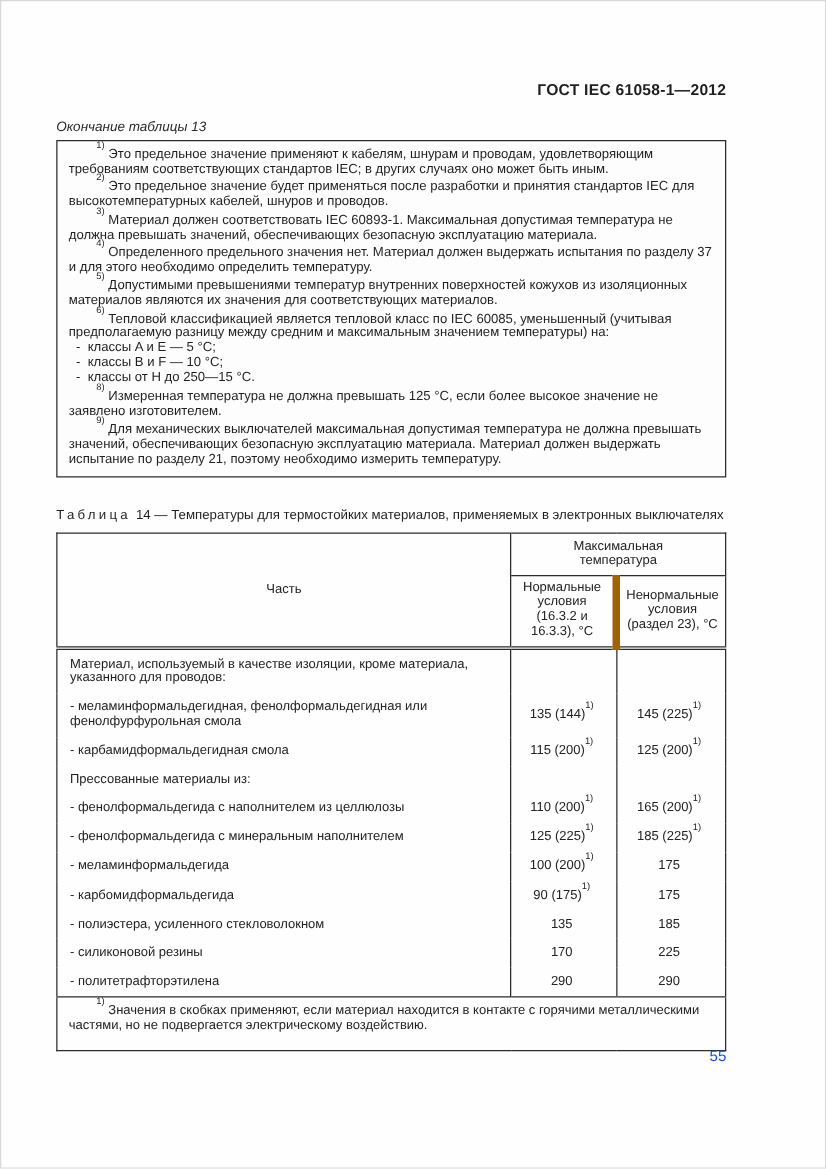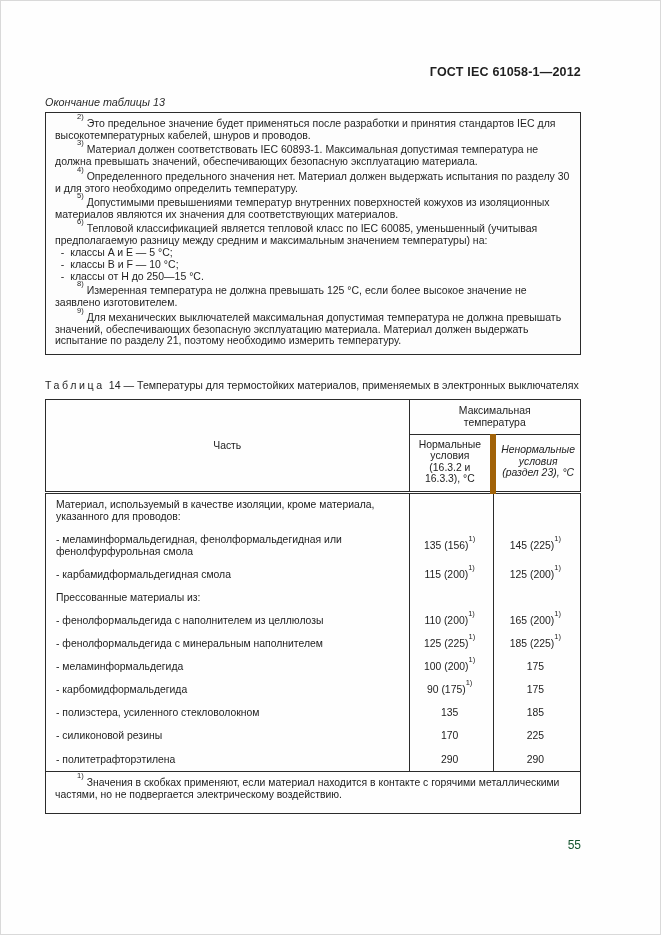--- a/index.html
+++ b/index.html
@@ -34,52 +34,55 @@
   table.t14{
     margin-top:8px;width:100%;border-collapse:collapse;
     font-size:10.4px;line-height:11.6px;color:#222;
   }
   table.t14{border:1.5px solid #2b2b2b;}
   .t14 th{font-weight:normal;text-align:center;vertical-align:middle;}
   .t14 th.part-h{width:69%;border-right:1px solid #2b2b2b;}
   .t14 th.group-h{border-bottom:1px solid #2b2b2b;padding:5px 21px;}
   .t14 th.sub-h{padding:4px 5px 6px;}
   .t14 th.sub-h.normal-h{width:15.8%;border-right:6px solid #a16207;}
-  .t14 th.sub-h.abnormal-h{width:15.2%;font-style:italic;}
+  .t14 th.sub-h.abnormal-h{width:15.2%;}
   .t14 tbody tr:first-child td{border-top:3px double #2b2b2b;}
   .t14 tbody td{padding:5.5px 8px 6px;vertical-align:middle;}
   .t14 td.part{border-right:1px solid #2b2b2b;padding-left:10px;white-space:pre-line;}
   .t14 td.val{text-align:center;border-right:1px solid #2b2b2b;}
   .t14 td.val.last{border-right:none;}
   .t14 td.tfoot-note{
     border-top:1px solid #2b2b2b;padding:5px 9px 13px;text-indent:22px;
   }
   .page-num{
-    position:absolute;top:837px;right:79px;font-size:12px;color:#14532d;
+    position:absolute;top:837px;right:79px;font-size:12px;color:#1d4ed8;
   }
 </style>
 </head>
 <body>
 
 <div class="sheet">
   <div class="content">
 
     <div class="doc-header">ГОСТ IEC 61058-1—2012</div>
 
     <div class="cont-label">Окончание таблицы 13</div>
 
     <div class="notes-box">
       <div class="note">
+        <sup class="mk">1)</sup><span class="note-text">Это предельное значение применяют к кабелям, шнурам и проводам, удовлетворяющим требованиям соответствующих стандартов IEC; в других случаях оно может быть иным.</span>
+      </div>
+      <div class="note">
         <sup class="mk">2)</sup><span class="note-text">Это предельное значение будет применяться после разработки и принятия стандартов IEC для высокотемпературных кабелей, шнуров и проводов.</span>
       </div>
       <div class="note">
         <sup class="mk">3)</sup><span class="note-text">Материал должен соответствовать IEC 60893-1. Максимальная допустимая температура не должна превышать значений, обеспечивающих безопасную эксплуатацию материала.</span>
       </div>
       <div class="note">
-        <sup class="mk">4)</sup><span class="note-text">Определенного предельного значения нет. Материал должен выдержать испытания по разделу 30 и для этого необходимо определить температуру.</span>
+        <sup class="mk">4)</sup><span class="note-text">Определенного предельного значения нет. Материал должен выдержать испытания по разделу 37 и для этого необходимо определить температуру.</span>
       </div>
       <div class="note">
         <sup class="mk">5)</sup><span class="note-text">Допустимыми превышениями температур внутренних поверхностей кожухов из изоляционных материалов являются их значения для соответствующих материалов.</span>
       </div>
       <div class="note">
         <sup class="mk">6)</sup><span class="note-text">Тепловой классификацией является тепловой класс по IEC 60085, уменьшенный (учитывая предполагаемую разницу между средним и максимальным значением температуры) на:
 &nbsp;&nbsp;-&nbsp; классы A и E — 5 °С;
 &nbsp;&nbsp;-&nbsp; классы B и F — 10 °С;
 &nbsp;&nbsp;-&nbsp; классы от H до 250—15 °С.</span>
       </div>
@@ -107,21 +110,21 @@
         </tr>
       </thead>
       <tbody>
         <tr>
           <td class="part">Материал, используемый в качестве изоляции, кроме материала, указанного для проводов:</td>
           <td class="val"><span></span><sup class="mk"></sup></td>
           <td class="val last"><span></span><sup class="mk"></sup></td>
         </tr>
         <tr>
           <td class="part">- меламинформальдегидная, фенолформальдегидная или фенолфурфурольная смола</td>
-          <td class="val"><span>135 (156)</span><sup class="mk">1)</sup></td>
+          <td class="val"><span>135 (144)</span><sup class="mk">1)</sup></td>
           <td class="val last"><span>145 (225)</span><sup class="mk">1)</sup></td>
         </tr>
         <tr>
           <td class="part">- карбамидформальдегидная смола</td>
           <td class="val"><span>115 (200)</span><sup class="mk">1)</sup></td>
           <td class="val last"><span>125 (200)</span><sup class="mk">1)</sup></td>
         </tr>
         <tr>
           <td class="part">Прессованные материалы из:</td>
           <td class="val"><span></span><sup class="mk"></sup></td>

